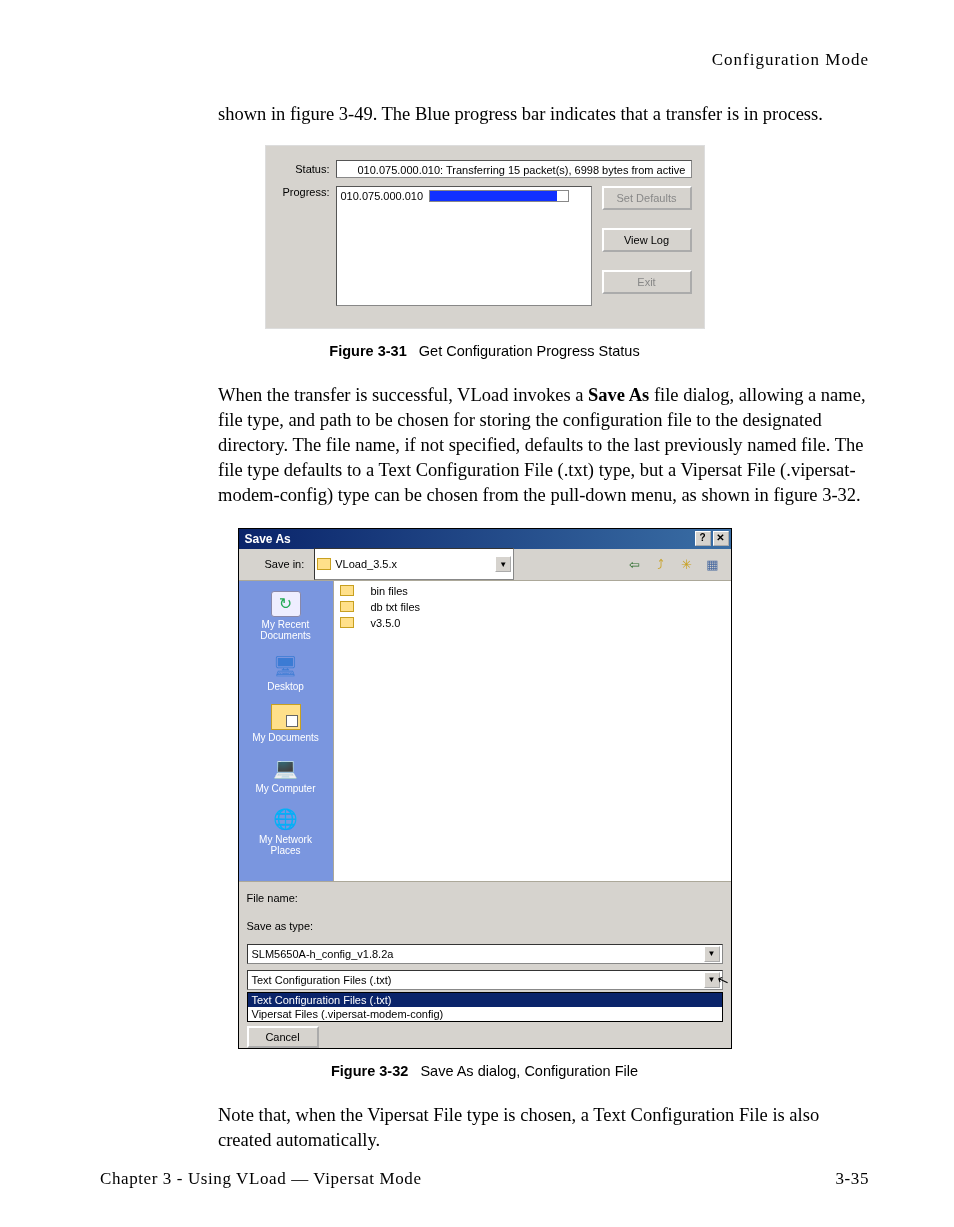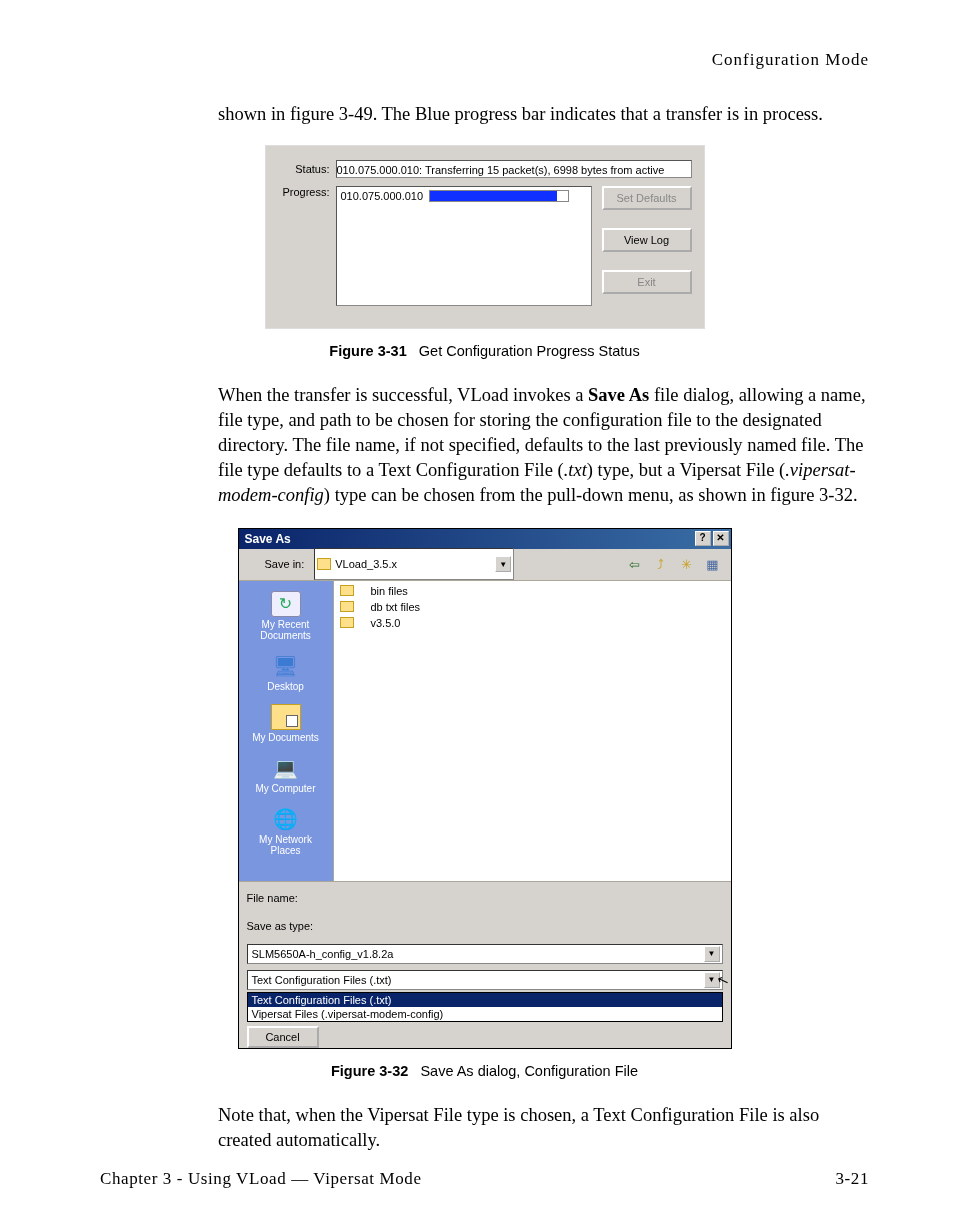--- a/index.html
+++ b/index.html
@@ -24,21 +24,21 @@
   .body-text {
     font-size: 18.5px;
     line-height: 1.35;
     margin-left: 118px;
     margin-right: 0;
     text-align: left;
   }
   .body-text.first { margin-bottom: 18px; }
   .body-text.after-fig { margin-top: 24px; margin-bottom: 20px; }
   .body-text .bold { font-weight: bold; }
-  .body-text .italic { font-style: italic; }
+  .body-text .italic { }
 
   
   .caption {
     text-align: center;
     font-family: Arial, Helvetica, sans-serif;
     font-size: 14.5px;
     margin-top: 14px;
     margin-bottom: 4px;
   }
   .caption .fignum { font-weight: bold; }
@@ -56,21 +56,21 @@
   }
   .fig31 .row { display: flex; align-items: center; margin-bottom: 8px; }
   .fig31 .lbl { width: 52px; text-align: right; margin-right: 6px; color: #000; }
   .fig31 .statusbox {
     flex: 1;
     height: 18px;
     background: #fff;
     border: 1px solid #888;
     border-top-color: #555;
     border-left-color: #555;
-    padding: 2px 0;
+    padding: 2px 21px;
     font-size: 11px;
     line-height: 14px;
     overflow: hidden; white-space: nowrap;
   }
   .fig31 .plist {
     flex: 1;
     height: 120px;
     background: #fff;
     border: 1px solid #888;
     border-top-color: #555;
@@ -387,14 +387,14 @@
   <div class="caption">
     <span class="fignum">Figure 3-32</span>&nbsp;&nbsp;&nbsp;<span>Save As dialog, Configuration File</span>
   </div>
 
   <p class="body-text after-fig">Note that, when the Vipersat File type is chosen, a Text Configuration File is also created automatically.</p>
 
 </div>
 
 <div class="footer">
   <span>Chapter 3 - Using VLoad — Vipersat Mode</span>
-  <span>3-21</span>
+  <span>3-35</span>
 </div>
 
 </body></html>

